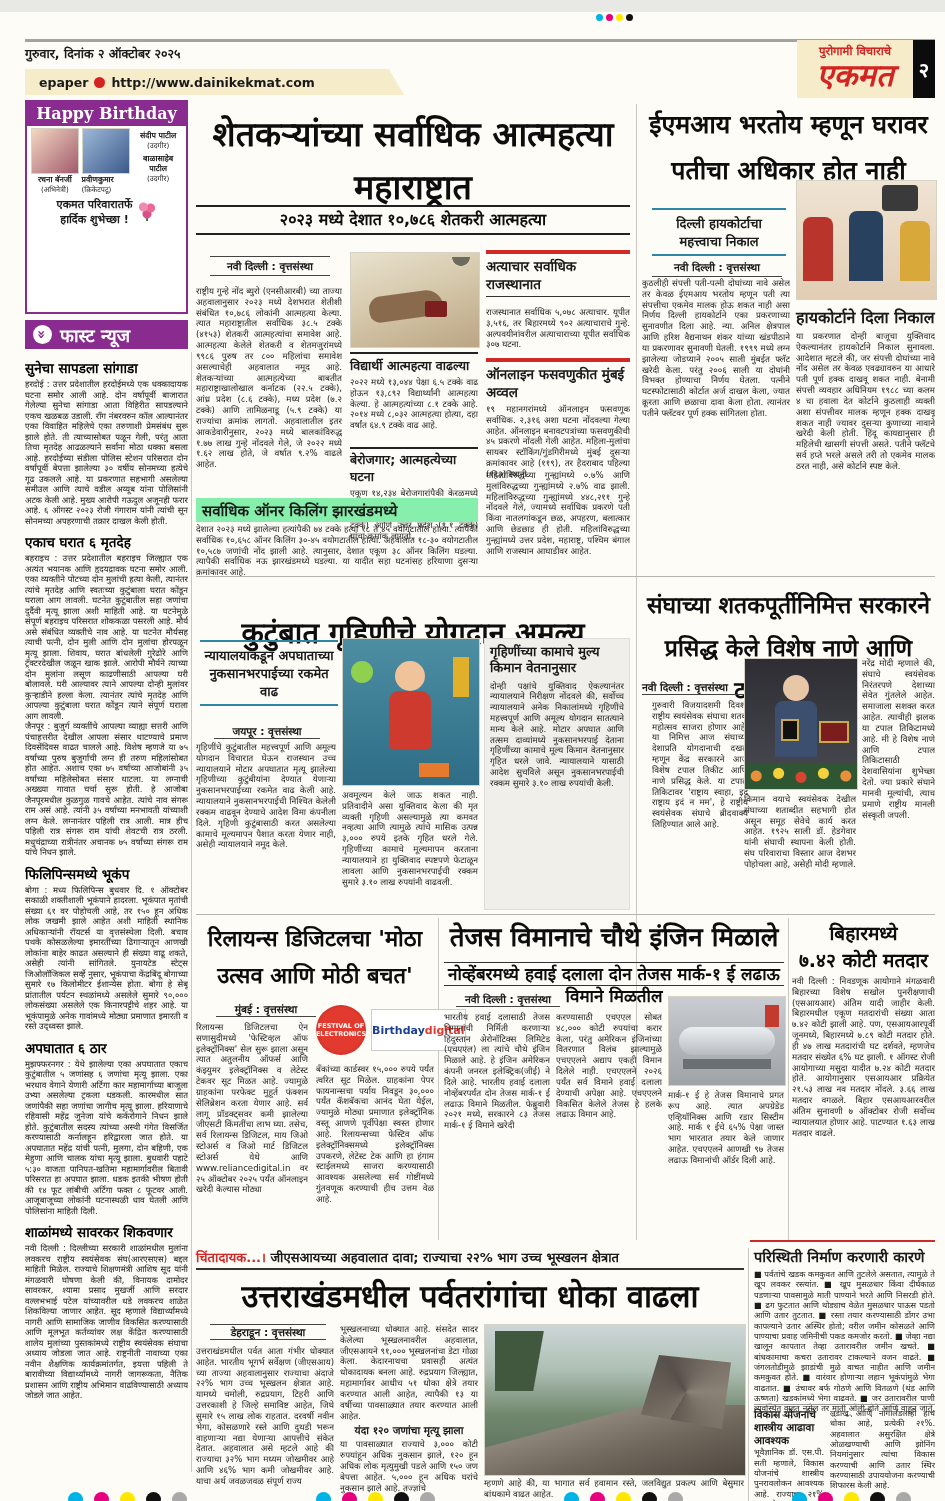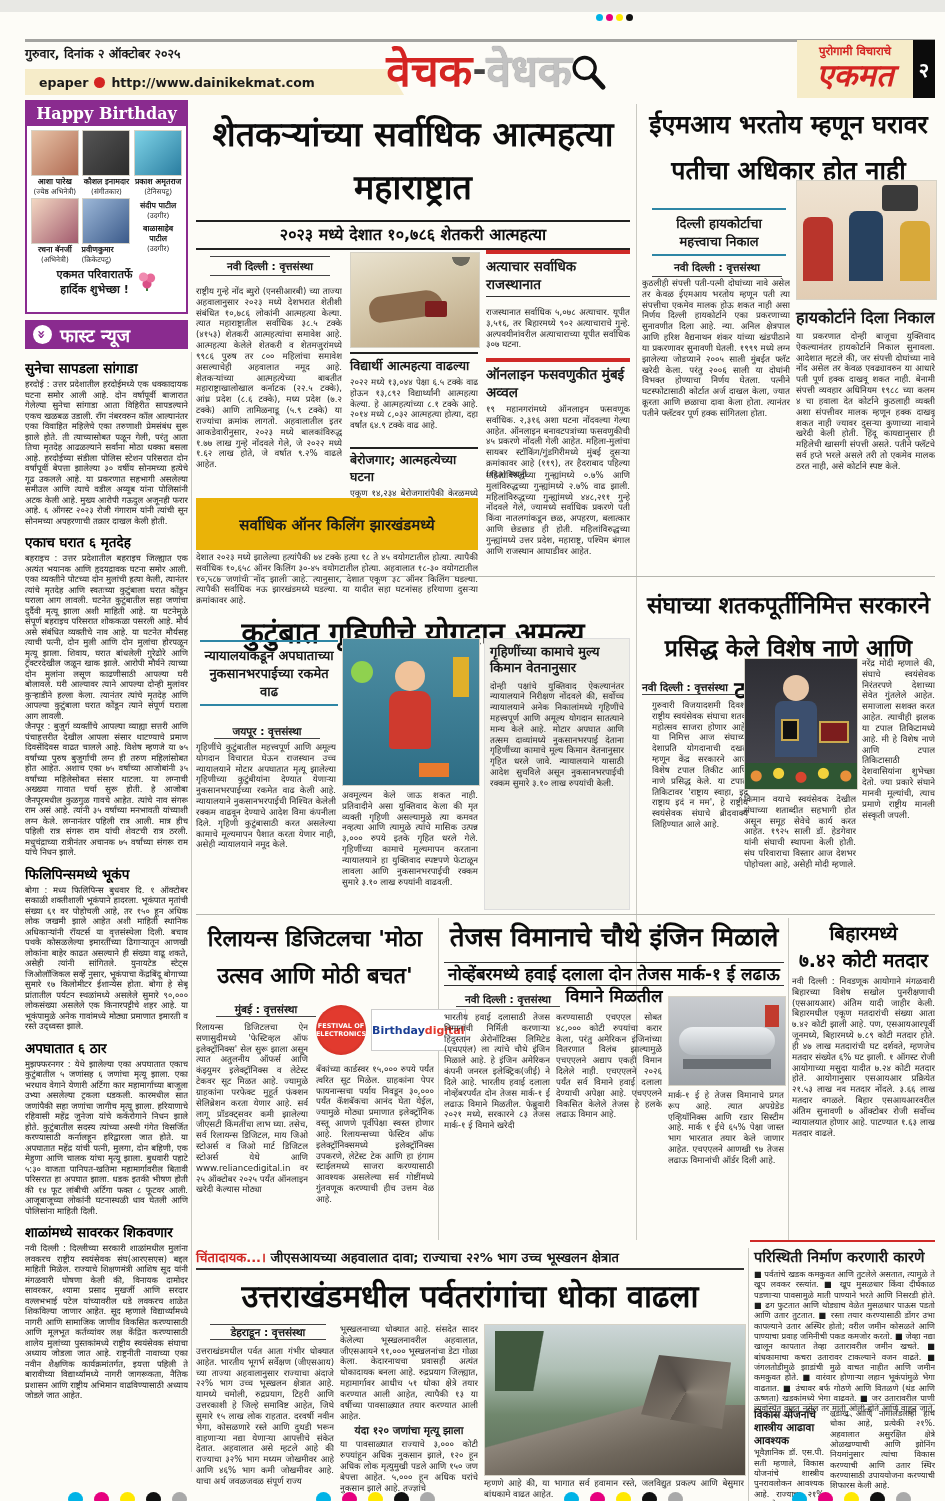--- a/index.html
+++ b/index.html
@@ -34,54 +34,28 @@
       <span style="background:#111"></span>
   </div>
 
   <div class="abs" style="left:25px;top:27px;width:910px;height:3px;background:#a3a3a0;"></div>
   <div class="abs" style="left:25px;top:33px;font-size:12.5px;font-weight:bold;">गुरुवार, दिनांक २ ऑक्टोबर २०२५</div>
   <div class="abs" style="left:25px;top:57px;width:365px;height:26px;background:#f6ecc9;clip-path:polygon(0 0,96% 0,100% 100%,0 100%);display:flex;align-items:center;padding-left:14px;gap:6px;">
     <span style="font-weight:bold;font-size:12.5px;">epaper</span>
     <span style="width:11px;height:11px;border-radius:50%;background:#d42422;display:inline-block;"></span>
     <span style="font-weight:bold;font-size:12.5px;">http://www.dainikekmat.com</span>
   </div>
-  <div class="abs" style="left:352px;top:28px;width:290px;height:58px;display:flex;align-items:center;justify-content:center;">
-    <span style="font-size:44px;font-weight:bold;color:#d42422;">वेचक</span>
-    <span style="font-size:34px;font-weight:bold;color:#444;">-</span>
-    <span style="font-size:44px;font-weight:bold;color:#c2c2c2;text-shadow:0 0 1px #777;">वेधक</span>
-    <svg width="40" height="40" viewBox="0 0 24 24" style="margin-left:-4px;margin-top:8px;">
-      <circle cx="10" cy="9" r="6.3" fill="none" stroke="#111" stroke-width="2"></circle>
-      <line x1="14.7" y1="13.5" x2="21" y2="20.5" stroke="#111" stroke-width="3" stroke-linecap="round"></line>
-    </svg>
-  </div>
   <div class="abs" style="left:797px;top:28px;width:116px;height:58px;background:#f6ecc9;text-align:center;padding-top:3px;box-sizing:border-box;">
     <div style="color:#d42422;font-weight:bold;font-size:11.5px;">पुरोगामी विचाराचे</div>
     <div style="color:#d42422;font-weight:bold;font-style:italic;font-size:31px;font-family:'DejaVu Serif',serif;line-height:1.1;">एकमत</div>
   </div>
   <div class="abs" style="left:913px;top:28px;width:22px;height:58px;background:#0c0c0c;color:#fff;display:flex;align-items:center;justify-content:center;font-size:20px;font-weight:bold;">२</div>
 
   <div class="abs" style="left:25px;top:88px;width:163px;height:214px;border:2px solid #8a2b8f;background:#fff;box-sizing:border-box;">
     <div style="background:#8a2b8f;color:#fff;text-align:center;font-family:'DejaVu Serif',serif;font-weight:bold;font-size:16px;height:24px;line-height:24px;">Happy Birthday</div>
-    <div style="display:flex;justify-content:space-around;padding:4px 2px 0 2px;">
-      <div style="width:50px;text-align:center;">
-        <div class="img-ph" style="width:46px;height:44px;margin:0 auto;background:linear-gradient(135deg,#e8c4a8,#b06a52);"></div>
-        <div style="font-size:7.8px;font-weight:bold;">आशा पारेख</div>
-        <div style="font-size:7.2px;">(ज्येष्ठ अभिनेत्री)</div>
-      </div>
-      <div style="width:50px;text-align:center;">
-        <div class="img-ph" style="width:46px;height:44px;margin:0 auto;background:linear-gradient(135deg,#555,#2c2c2c);"></div>
-        <div style="font-size:7.8px;font-weight:bold;">कौशल इनामदार</div>
-        <div style="font-size:7.2px;">(संगीतकार)</div>
-      </div>
-      <div style="width:50px;text-align:center;">
-        <div class="img-ph" style="width:46px;height:44px;margin:0 auto;background:linear-gradient(135deg,#7fd4e8,#2a7da0);"></div>
-        <div style="font-size:7.8px;font-weight:bold;">प्रकाश अमृतराज</div>
-        <div style="font-size:7.2px;">(टेनिसपटू)</div>
-      </div>
-    </div>
     <div style="display:flex;justify-content:space-around;padding:2px 2px 0 2px;">
       <div style="width:50px;text-align:center;">
         <div class="img-ph" style="width:46px;height:44px;margin:0 auto;background:linear-gradient(135deg,#f3d7c2,#a25b6e);"></div>
         <div style="font-size:7.8px;font-weight:bold;">रचना बॅनर्जी</div>
         <div style="font-size:7.2px;">(अभिनेत्री)</div>
       </div>
       <div style="width:50px;text-align:left;">
         <div class="img-ph" style="width:46px;height:44px;margin:0 auto;background:linear-gradient(135deg,#9db8d8,#3b5a8a);"></div>
         <div style="font-size:7.8px;font-weight:bold;">प्रवीणकुमार</div>
         <div style="font-size:7.2px;">(क्रिकेटपटू)</div>
@@ -130,21 +104,21 @@
     <div class="sb-item">
       <h3>शाळांमध्ये सावरकर शिकवणार</h3>
       <p>नवी दिल्ली : दिल्लीच्या सरकारी शाळांमधील मुलांना लवकरच राष्ट्रीय स्वयंसेवक संघ(आरएसएस) बद्दल माहिती मिळेल. राज्याचे शिक्षणमंत्री आशिष सूद यांनी मंगळवारी घोषणा केली की, विनायक दामोदर सावरकर, श्यामा प्रसाद मुखर्जी आणि सरदार वल्लभभाई पटेल यांच्यावरील धडे लवकरच शाळेत शिकविल्या जाणार आहेत. सूद म्हणाले विद्यार्थ्यांमध्ये नागरी आणि सामाजिक जाणीव विकसित करण्यासाठी आणि मूलभूत कर्तव्यांवर लक्ष केंद्रित करण्यासाठी शालेय मुलांच्या पुस्तकांमध्ये राष्ट्रीय स्वयंसेवक संघाचा अध्याय जोडला जात आहे. राष्ट्रनीती नावाच्या एका नवीन शैक्षणिक कार्यक्रमांतर्गत, इयत्ता पहिली ते बारावीच्या विद्यार्थ्यांमध्ये नागरी जागरूकता, नैतिक प्रशासन आणि राष्ट्रीय अभिमान वाढविण्यासाठी अध्याय जोडले जात आहेत.</p>
     </div>
   </div>
 
   <div class="abs vrule" style="left:191px;top:340px;height:1120px;"></div>
 
   <article>
     <div class="abs hl" style="left:196px;top:96px;width:434px;height:110px;font-size:34px;line-height:1.55;">शेतकऱ्यांच्या सर्वाधिक आत्महत्या महाराष्ट्रात</div>
-    <div class="abs hl" style="left:196px;top:208px;width:434px;height:26px;border-top:2px solid #222;border-bottom:2px solid #222;font-size:16px;line-height:26px;">२०२३ मध्ये देशात १०,७८६ शेतकरी आत्महत्या</div>
+    <div class="abs hl" style="left:196px;top:193px;width:434px;height:26px;border-top:2px solid #222;border-bottom:2px solid #222;font-size:16px;line-height:26px;">२०२३ मध्ये देशात १०,७८६ शेतकरी आत्महत्या</div>
     <div class="abs byline" style="left:210px;top:244px;width:120px;">नवी दिल्ली : वृत्तसंस्था</div>
     <div class="abs bt" style="left:196px;top:274px;width:146px;height:208px;">राष्ट्रीय गुन्हे नोंद ब्युरो (एनसीआरबी) च्या ताज्या अहवालानुसार २०२३ मध्ये देशभरात शेतीशी संबंधित १०,७८६ लोकांनी आत्महत्या केल्या. त्यात महाराष्ट्रातील सर्वाधिक ३८.५ टक्के (४१५३) शेतकरी आत्महत्यांचा समावेश आहे. आत्महत्या केलेले शेतकरी व शेतमजुरांमध्ये ९९८६ पुरुष तर ८०० महिलांचा समावेश असल्याचेही अहवालात नमूद आहे. शेतकऱ्यांच्या आत्महत्येच्या बाबतीत महाराष्ट्राखालोखाल कर्नाटक (२२.५ टक्के), आंध्र प्रदेश (८.६ टक्के), मध्य प्रदेश (७.२ टक्के) आणि तामिळनाडू (५.९ टक्के) या राज्यांचा क्रमांक लागतो. अहवालातील इतर आकडेवारीनुसार, २०२३ मध्ये बालकांविरुद्ध १.७७ लाख गुन्हे नोंदवले गेले, जे २०२२ मध्ये १.६२ लाख होते, जे वर्षात ९.२% वाढले आहेत.</div>
 
     <div class="abs img-ph" style="left:350px;top:240px;width:128px;height:94px;background:linear-gradient(160deg,#e9e2cf 0%,#d6c9ac 45%,#bba583 100%);">
       <div style="position:absolute;left:18px;top:40px;width:74px;height:26px;background:#8a6a4c;border-radius:14px 20px 10px 12px;transform:rotate(-8deg);"></div>
       <div style="position:absolute;left:74px;top:48px;width:22px;height:16px;background:#7e1f1f;border-radius:2px;"></div>
       <div style="position:absolute;right:6px;top:4px;width:30px;height:22px;background:radial-gradient(circle at 60% 0%,#6d6a5e 30%,transparent 32%);"></div>
     </div>
     <div class="abs" style="left:350px;top:340px;width:128px;border-top:2px solid #222;">
       <div class="boxtitle" style="font-size:12.5px;text-align:left;">विद्यार्थी आत्महत्या वाढल्या</div>
@@ -161,21 +135,21 @@
       <div class="bt" style="border-top:1px solid #333;padding-top:10px;height:52px;">राजस्थानात सर्वाधिक ५,०७८ अत्याचार. यूपीत ३,५१६, तर बिहारमध्ये ९०२ अत्याचाराचे गुन्हे. अल्पवयीनांवरील अत्याचाराच्या यूपीत सर्वाधिक ३०७ घटना.</div>
     </div>
     <div class="abs" style="left:486px;top:346px;width:144px;">
       <div class="redbar"></div>
       <div class="boxtitle" style="font-size:13.5px;">ऑनलाइन फसवणुकीत मुंबई अव्वल</div>
       <div class="bt" style="height:78px;">१९ महानगरांमध्ये ऑनलाइन फसवणूक सर्वाधिक. २,३१६ अशा घटना नोंदवल्या गेल्या आहेत. ऑनलाइन बनावटपत्रांच्या फसवणुकीची ४५ प्रकरणे नोंदली गेली आहेत. महिला-मुलांचा सायबर स्टॉकिंग/गुंडगिरीमध्ये मुंबई दुसऱ्या क्रमांकावर आहे (११९), तर हैदराबाद पहिल्या (१६३) स्थानी.</div>
     </div>
     <div class="abs bt" style="left:486px;top:458px;width:144px;height:100px;">महिलांविरुद्धच्या गुन्ह्यांमध्ये ०.७% आणि मुलांविरुद्धच्या गुन्ह्यांमध्ये २.७% वाढ झाली. महिलांविरुद्धच्या गुन्ह्यांमध्ये ४४८,२११ गुन्हे नोंदवले गेले, ज्यामध्ये सर्वाधिक प्रकरणे पती किंवा नातलगांकडून छळ, अपहरण, बलात्कार आणि छेडछाड ही होती. महिलांविरुद्धच्या गुन्ह्यांमध्ये उत्तर प्रदेश, महाराष्ट्र, पश्चिम बंगाल आणि राजस्थान आघाडीवर आहेत.</div>
 
     <div class="abs" style="left:196px;top:486px;width:282px;">
-      <div style="background:#eab308;font-weight:bold;font-size:15px;padding:16px 6px;text-align:center;">सर्वाधिक ऑनर किलिंग झारखंडमध्ये</div>
+      <div style="background:#86efac;font-weight:bold;font-size:15px;padding:2px 6px;">सर्वाधिक ऑनर किलिंग झारखंडमध्ये</div>
       <div class="bt" style="height:56px;margin-top:2px;">देशात २०२३ मध्ये झालेल्या हत्यांपैकी ७४ टक्के हत्या १८ ते ४५ वयोगटातील होत्या. त्यापैकी सर्वाधिक १०,६५८ ऑनर किलिंग ३०-४५ वयोगटातील होत्या. अहवालात १८-३० वयोगटातील १०,५८७ जणांची नोंद झाली आहे. त्यानुसार, देशात एकूण ३८ ऑनर किलिंग घडल्या. त्यापैकी सर्वाधिक नऊ झारखंडमध्ये घडल्या. या यादीत सहा घटनांसह हरियाणा दुसऱ्या क्रमांकावर आहे.</div>
     </div>
   </article>
 
   <div class="abs vrule" style="left:636px;top:92px;height:1136px;"></div>
 
   <article>
     <div class="abs hl" style="left:642px;top:90px;width:293px;height:96px;font-size:25px;line-height:1.85;">ईएमआय भरतोय म्हणून घरावर पतीचा अधिकार होत नाही</div>
     <div class="abs teal-box" style="left:652px;top:196px;width:130px;font-size:13px;">दिल्ली हायकोर्टाचा महत्त्वाचा निकाल</div>
     <div class="abs" style="left:652px;top:248px;width:130px;font-weight:bold;font-size:10.5px;text-align:center;border-bottom:1px solid #444;padding-bottom:2px;">नवी दिल्ली : वृत्तसंस्था</div>

